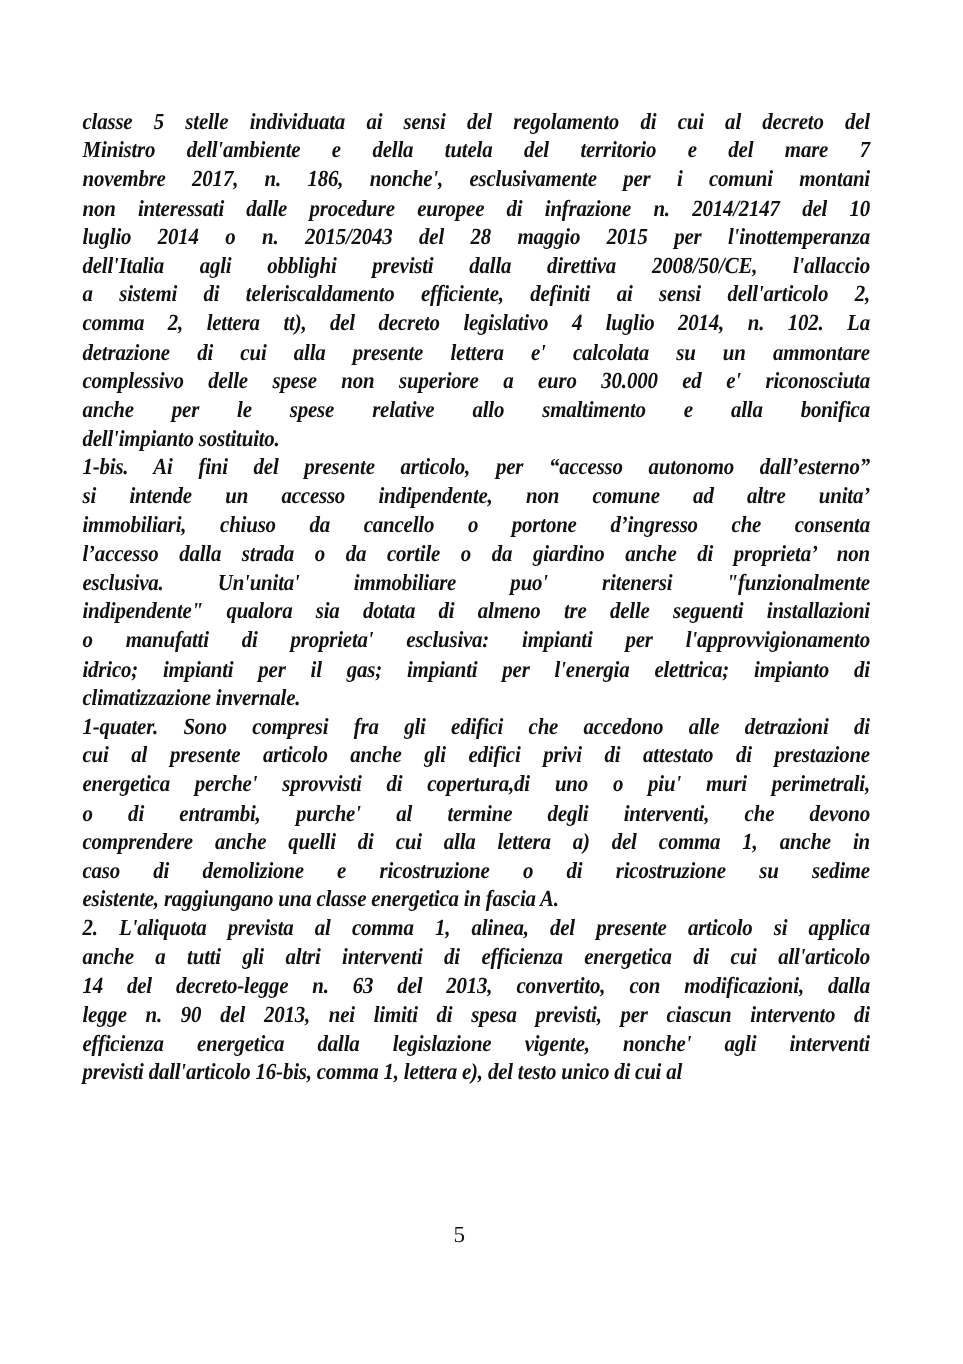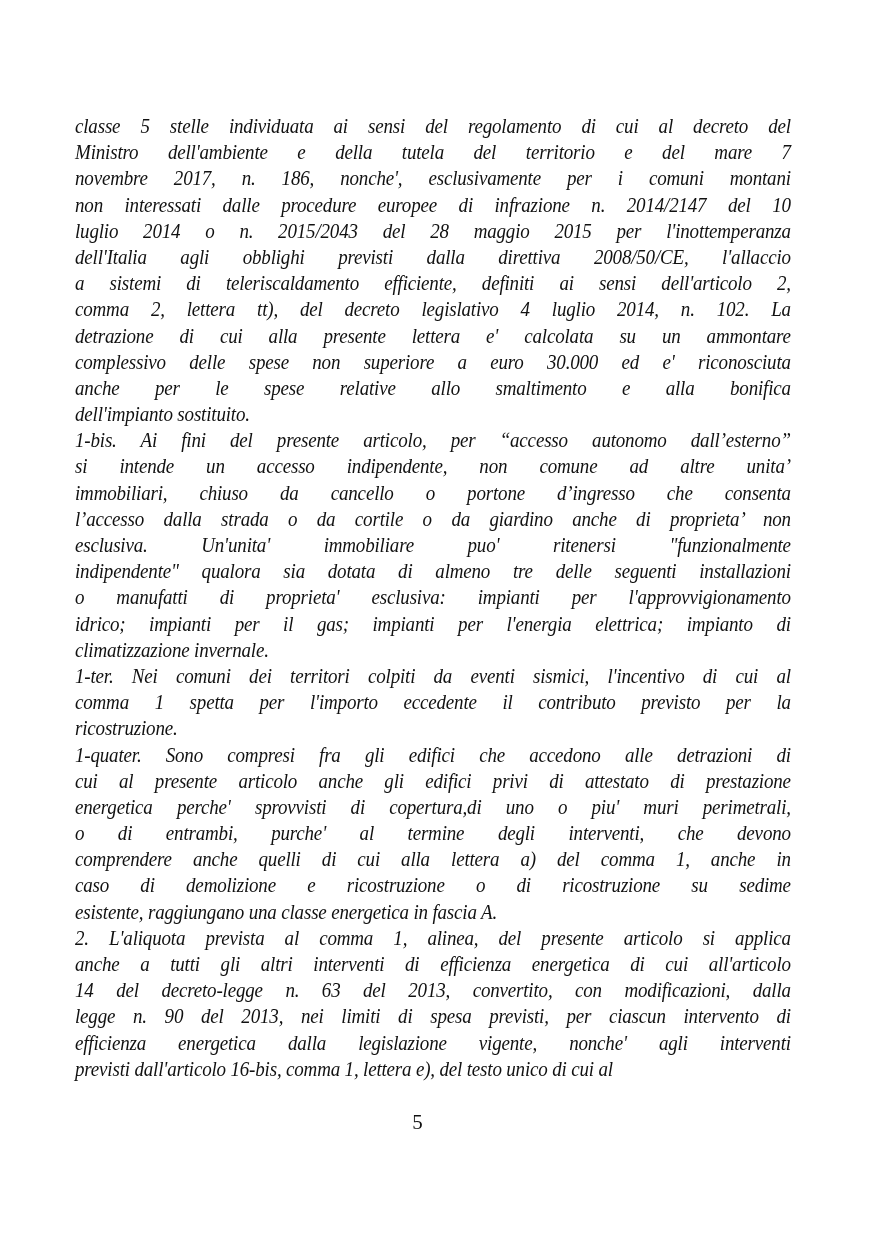--- a/index.html
+++ b/index.html
@@ -11,22 +11,23 @@
       width: 875px;
       height: 1240px;
       position: relative;
       overflow: hidden;
       font-family: "Liberation Serif", "DejaVu Serif", serif;
       color: #111111;
     }
     .page-body {
       position: absolute;
       left: 75px;
-      top: 113px;
+      top: 97px;
       width: 716px;
+      font-weight: bold;
     }
     .line {
       display: block;
       font-style: italic;
       font-size: 21px;
       line-height: 26.2px;
       height: 26.2px;
       white-space: nowrap;
       text-align: justify;
       text-align-last: justify;
@@ -71,25 +72,20 @@
       <span class="line">si intende un accesso indipendente, non comune ad altre unita’</span>
       <span class="line">immobiliari, chiuso da cancello o portone d’ingresso che consenta</span>
       <span class="line">l’accesso dalla strada o da cortile o da giardino anche di proprieta’ non</span>
       <span class="line">esclusiva.  Un'unita'  immobiliare  puo'  ritenersi  "funzionalmente</span>
       <span class="line">indipendente" qualora sia dotata di almeno tre delle seguenti installazioni</span>
       <span class="line">o manufatti di proprieta' esclusiva: impianti per l'approvvigionamento</span>
       <span class="line">idrico; impianti per il  gas;  impianti  per l'energia elettrica; impianto di</span>
       <span class="line last">climatizzazione invernale.</span>
     </div>
     <div class="paragraph">
-      <span class="line">1-ter. Nei comuni dei territori colpiti da eventi sismici, l'incentivo di cui al</span>
-      <span class="line">comma  1  spetta  per  l'importo  eccedente  il contributo previsto per la</span>
-      <span class="line last">ricostruzione.</span>
-    </div>
-    <div class="paragraph">
       <span class="line">1-quater.  Sono compresi  fra  gli  edifici  che  accedono  alle detrazioni di</span>
       <span class="line">cui al presente articolo anche  gli edifici privi di attestato di prestazione</span>
       <span class="line">energetica perche' sprovvisti di  copertura,di uno o piu' muri perimetrali,</span>
       <span class="line">o  di    entrambi,  purche'  al  termine  degli  interventi,  che  devono</span>
       <span class="line">comprendere anche  quelli  di  cui  alla lettera a) del comma 1, anche in</span>
       <span class="line">caso di demolizione e   ricostruzione o di   ricostruzione   su   sedime</span>
       <span class="line last">esistente,  raggiungano  una  classe energetica in fascia A.</span>
     </div>
     <div class="paragraph">
       <span class="line">2. L'aliquota prevista al comma 1, alinea, del presente articolo si applica</span>

